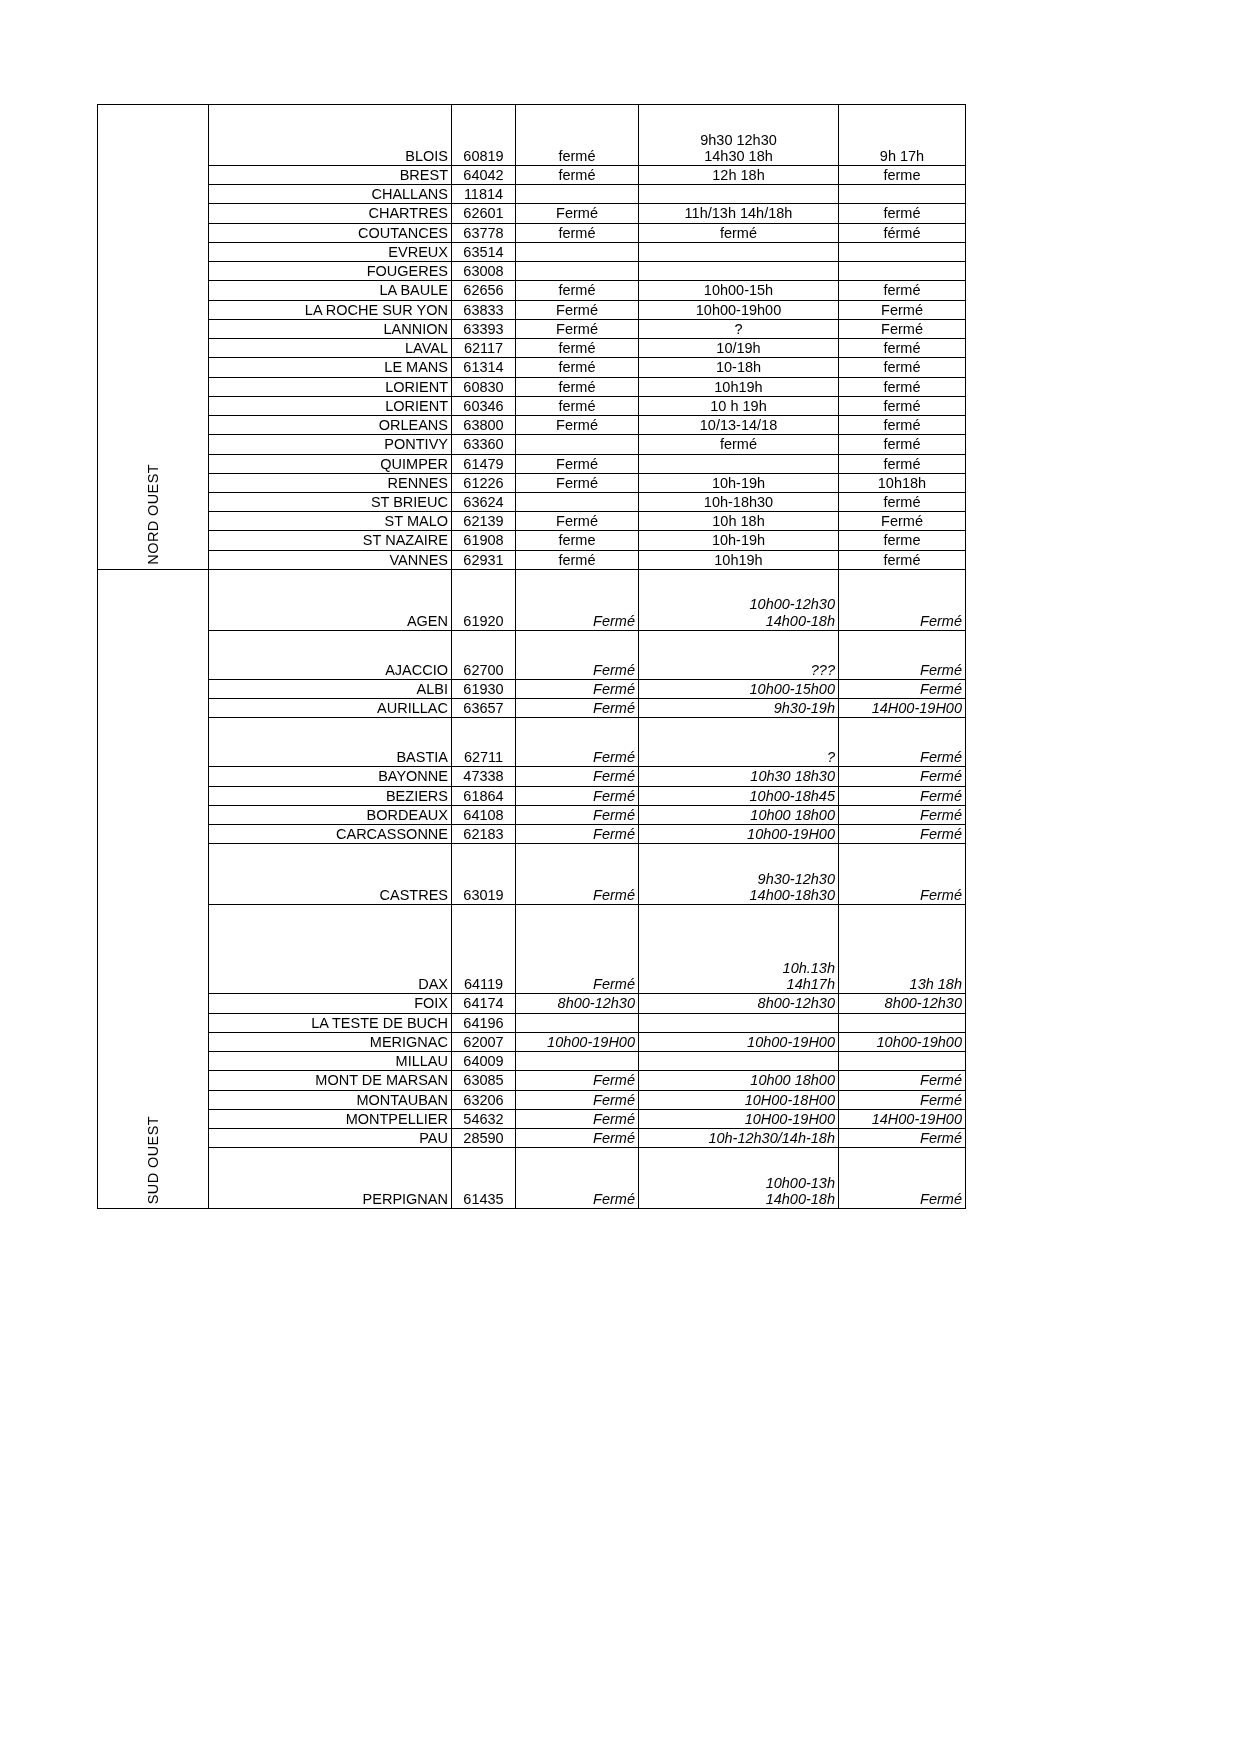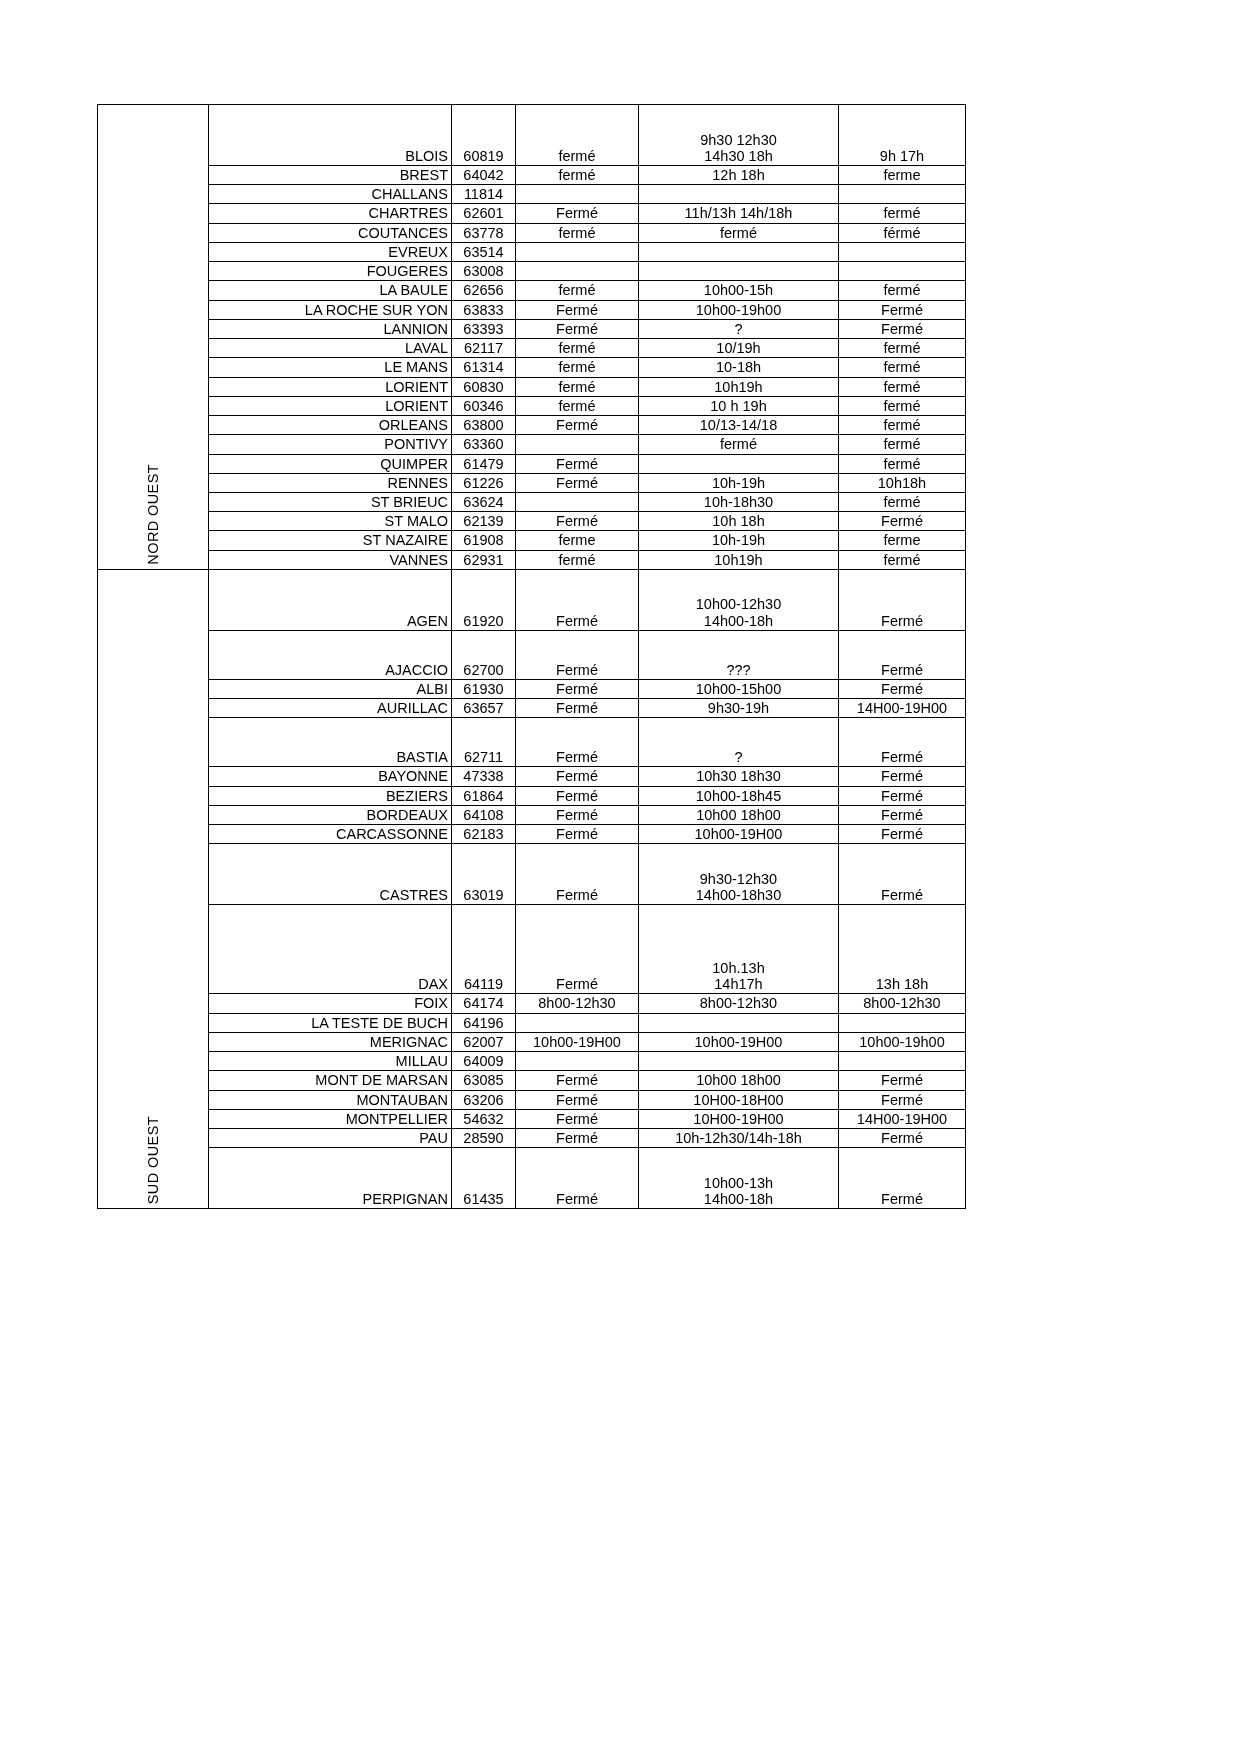--- a/index.html
+++ b/index.html
@@ -55,21 +55,21 @@
     font-size: 14.5px;
     white-space: nowrap;
     display: inline-block;
   }
   td.city-cell { text-align: right; }
   td.code-cell { text-align: center; padding-right: 2px; }
 
   
   tr.sec-nord td.val { text-align: center; }
   
-  tr.sec-sud td.val { text-align: center; }
+  tr.sec-sud td.val { text-align: right; font-style: italic; }
   .tall-1 { height: 58px; margin-top: 48px; }
   .tall-2 { height: 46px; }
   .tall-3 { height: 86px; margin-left: 6px; }
 </style>
 </head>
 <body>
 
 <div id="sheet">
   <table class="agency-table">
     <colgroup>

